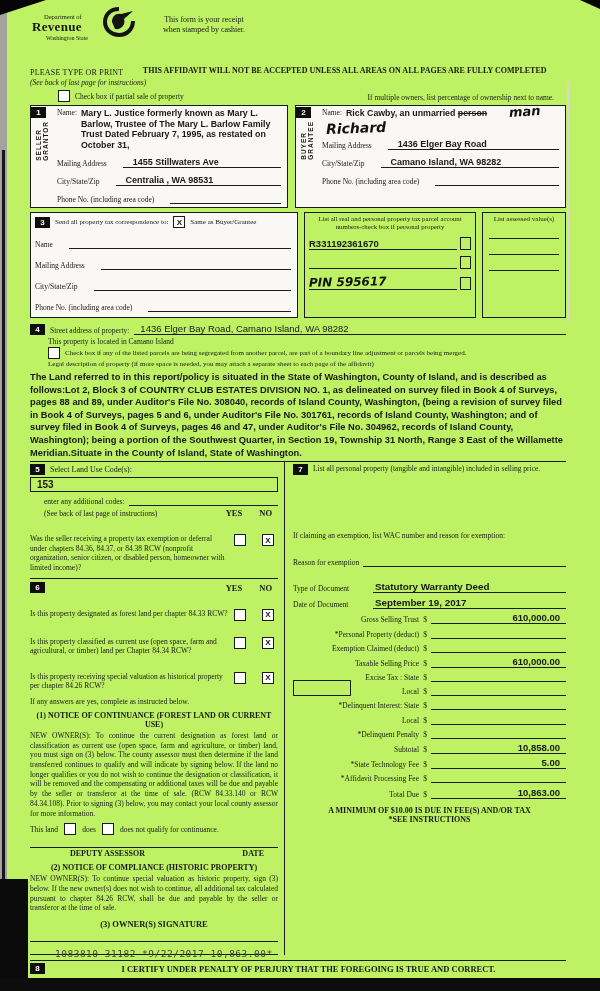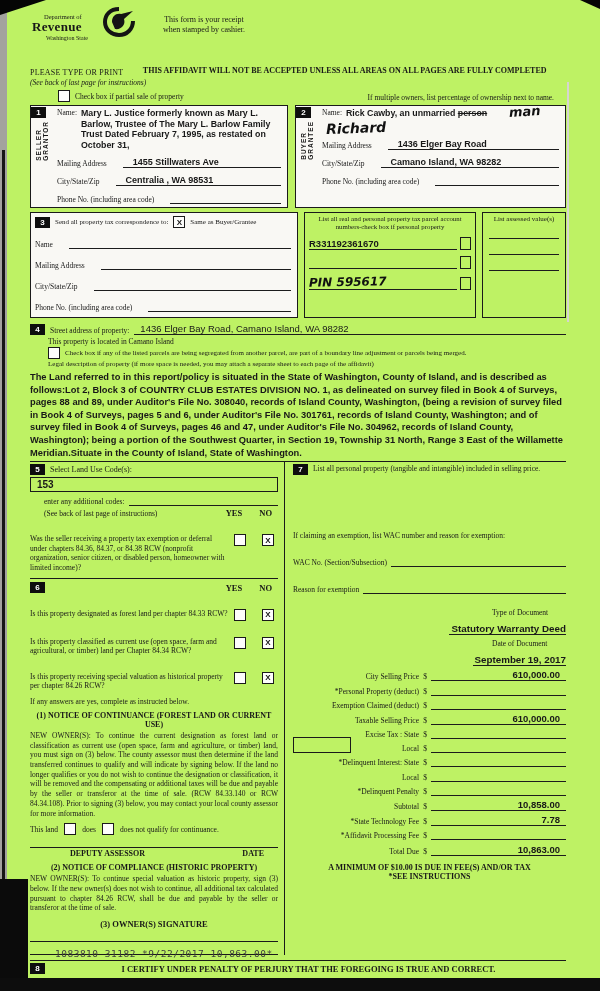--- a/index.html
+++ b/index.html
@@ -120,21 +120,21 @@
   .sigline{border-bottom:1px solid #1a1a1a;height:12px;}
   .deputy-row{display:flex;justify-content:space-between;font-size:8px;font-weight:bold;padding:1px 14px 0 40px;}
   .ownersig{font-size:8.5px;font-weight:bold;text-align:center;margin-top:6px;}
   .printname{font-size:9.5px;font-weight:bold;text-align:center;letter-spacing:1px;padding-top:2px;}
 
   .s7head{display:flex;gap:5px;}
   .s7head .lbl{white-space:normal;line-height:9.5px;}
   .pp-area{height:52px;}
   .claim{font-size:7.5px;margin-top:4px;}
   .wacrow{display:flex;align-items:flex-end;gap:4px;margin-top:16px;}
-  .docrow{display:flex;align-items:flex-end;gap:6px;margin-top:4px;flex-direction:column;}
+  .docrow{display:flex;align-items:flex-end;gap:6px;margin-top:4px;}
   .docrow .lbl{width:74px;}
   .docrow .uline .tv{font-size:9.8px;padding-left:2px;}
   .doc1{margin-top:14px;}
   .frow{display:flex;align-items:flex-end;margin-top:3.2px;position:relative;}
   .flabel{width:126px;text-align:right;font-size:7.5px;white-space:nowrap;}
   .fcur{width:12px;text-align:center;font-size:7.5px;}
   .fline{flex:1;border-bottom:1px solid #1c1c1c;min-height:10px;}
   .fval{display:block;text-align:right;font-family:"Liberation Sans",sans-serif;font-weight:bold;font-size:9.5px;padding-right:6px;}
   .fbox{position:absolute;left:0;bottom:0;width:56px;height:14px;border:1.5px solid #1a1a1a;}
   .minnote{font-size:8px;font-weight:bold;text-align:center;margin-top:7px;}
@@ -429,47 +429,41 @@
       </div>
 
       <div class="mr">
         <div class="s7head">
           <span class="badge">7</span>
           <span class="lbl">List all personal property (tangible and intangible) included in selling price.</span>
         </div>
         <div class="pp-area"></div>
         <div class="claim">If claiming an exemption, list WAC number and reason for exemption:</div>
         <div class="wacrow">
-          <span class="lbl">WAC No. (Section/Subsection)</span>
-          <span class="uline">
-              <span class="tv typed"></span>
-            </span>
-        </div>
-        <div class="wacrow">
           <span class="lbl">Reason for exemption</span>
           <span class="uline">
               <span class="tv typed"></span>
             </span>
         </div>
 
         <div class="docrow doc1">
           <span class="lbl">Type of Document</span>
           <span class="uline">
               <span class="tv typed">Statutory Warranty Deed</span>
             </span>
         </div>
         <div class="docrow">
           <span class="lbl">Date of Document</span>
           <span class="uline">
               <span class="tv typed">September 19, 2017</span>
             </span>
         </div>
 
         <div class="frow">
-            <span class="flabel">City Selling Price</span>
+            <span class="flabel">Gross Selling Trust</span>
             <span class="fcur">$</span>
             <span class="fline">
               <span class="fval">610,000.00</span>
             </span>
           </div>
         <div class="frow">
             <span class="flabel">*Personal Property (deduct)</span>
             <span class="fcur">$</span>
             <span class="fline">
               <span class="fval"></span>
@@ -529,21 +523,21 @@
             <span class="flabel">Subtotal</span>
             <span class="fcur">$</span>
             <span class="fline">
               <span class="fval">10,858.00</span>
             </span>
           </div>
         <div class="frow">
             <span class="flabel">*State Technology Fee</span>
             <span class="fcur">$</span>
             <span class="fline">
-              <span class="fval">7.78</span>
+              <span class="fval">5.00</span>
             </span>
           </div>
         <div class="frow">
             <span class="flabel">*Affidavit Processing Fee</span>
             <span class="fcur">$</span>
             <span class="fline">
               <span class="fval"></span>
             </span>
           </div>
         <div class="frow">

